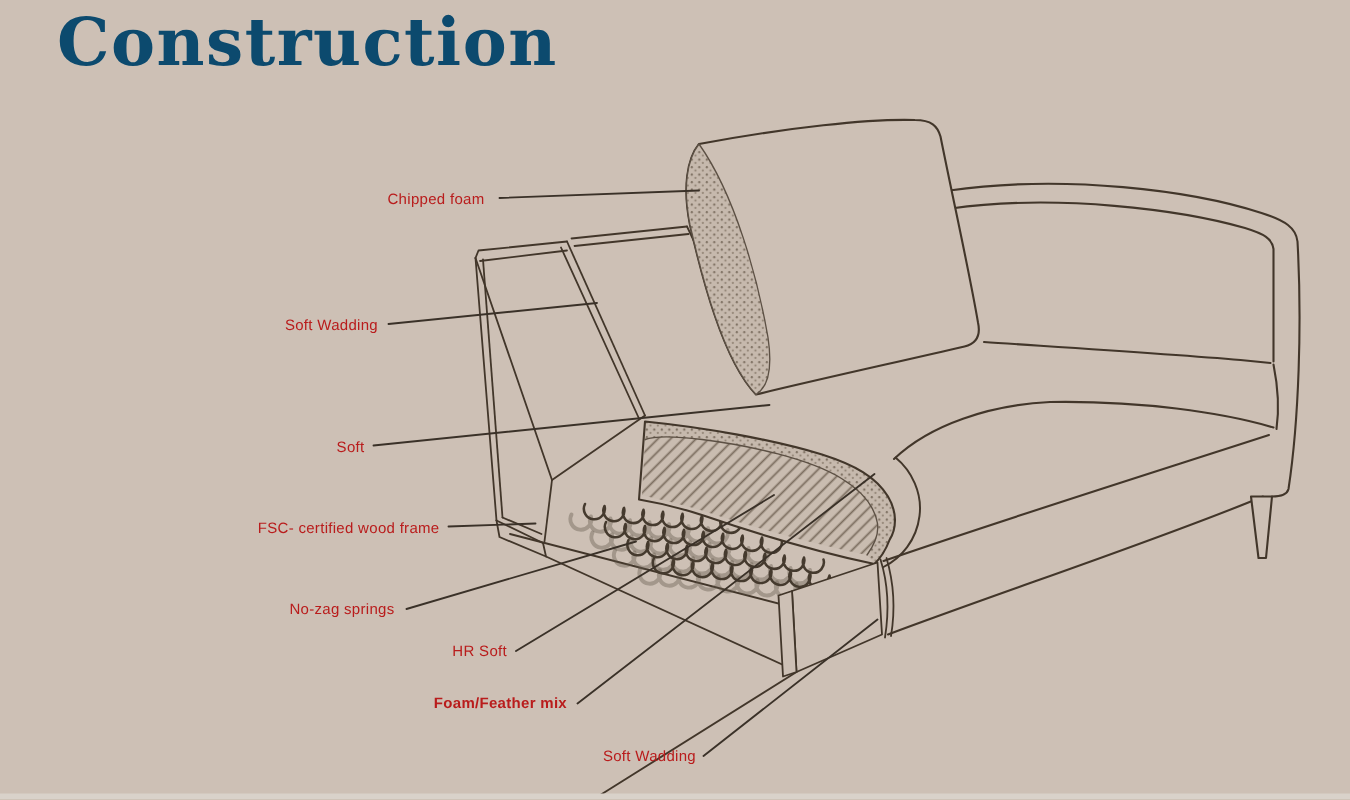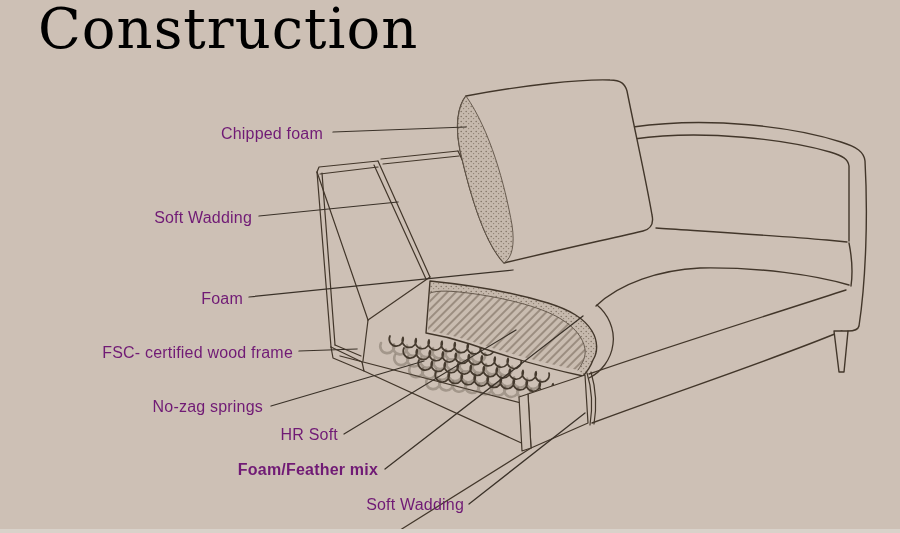--- a/index.html
+++ b/index.html
@@ -11,29 +11,29 @@
     font-family:"Liberation Sans", sans-serif;
   }
   .bottom-strip{
     position:absolute;left:0;bottom:0;width:900px;height:4px;
     background:#d9d2ca;
   }
   .title{
     position:absolute;left:38px;top:0px;
     margin:0;
     font-family:"DejaVu Serif", serif;
-    font-size:56px;line-height:58px;font-weight:400;
+    font-size:44px;line-height:58px;font-weight:700;
     letter-spacing:1px;
-    color:#000000;
+    color:#0c4a6e;
   }
   .diagram-svg{position:absolute;left:0;top:0;width:900px;height:533px;}
   .lbl{
     position:absolute;
-    font-size:16px;line-height:19px;
-    color:#701a75;
+    font-size:10px;line-height:19px;
+    color:#b91c1c;
     letter-spacing:.2px;
     white-space:nowrap;
     text-align:center;
   }
   .lbl-chipped     {right:577px;top:124px;}
   .lbl-softwad-top {right:648px;top:208px;}
   .lbl-cover       {right:657px;top:289px;}
   .lbl-frame       {right:607px;top:343px;}
   .lbl-nozag       {right:637px;top:397px;}
   .lbl-hrfoam      {right:562px;top:425px;}
@@ -144,21 +144,21 @@
         <path d="M271,406 L424,361"></path>
         <path d="M344,434 L516,330"></path>
         <path d="M385,469 L583,316"></path>
         <path d="M469,504 L585,413"></path>
       </g>
     </g>
   </svg>
 
   <div class="lbl lbl-chipped">Chipped foam</div>
   <div class="lbl lbl-softwad-top">Soft Wadding</div>
-  <div class="lbl lbl-cover">Foam</div>
+  <div class="lbl lbl-cover">Soft</div>
   <div class="lbl lbl-nozag">No-zag springs</div>
   <div class="lbl lbl-frame">FSC- certified wood frame</div>
   <div class="lbl lbl-hrfoam">HR Soft</div>
   <div class="lbl lbl-foamfeather">Foam/Feather mix</div>
   <div class="lbl lbl-softwad-bot">Soft Wadding</div>
 
   <div class="bottom-strip"></div>
 </div>
 
 </body></html>

